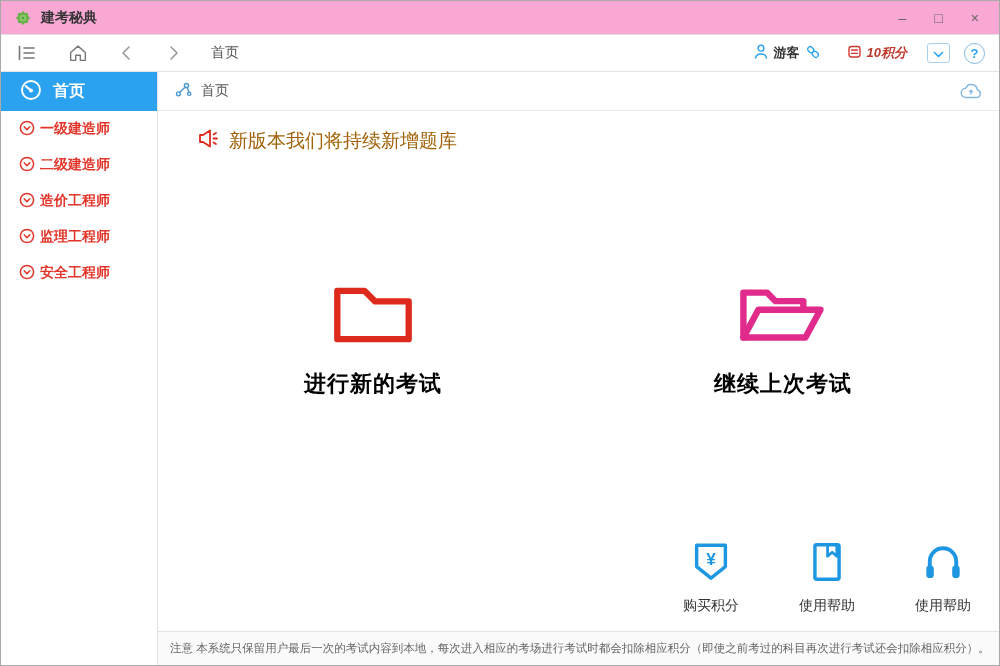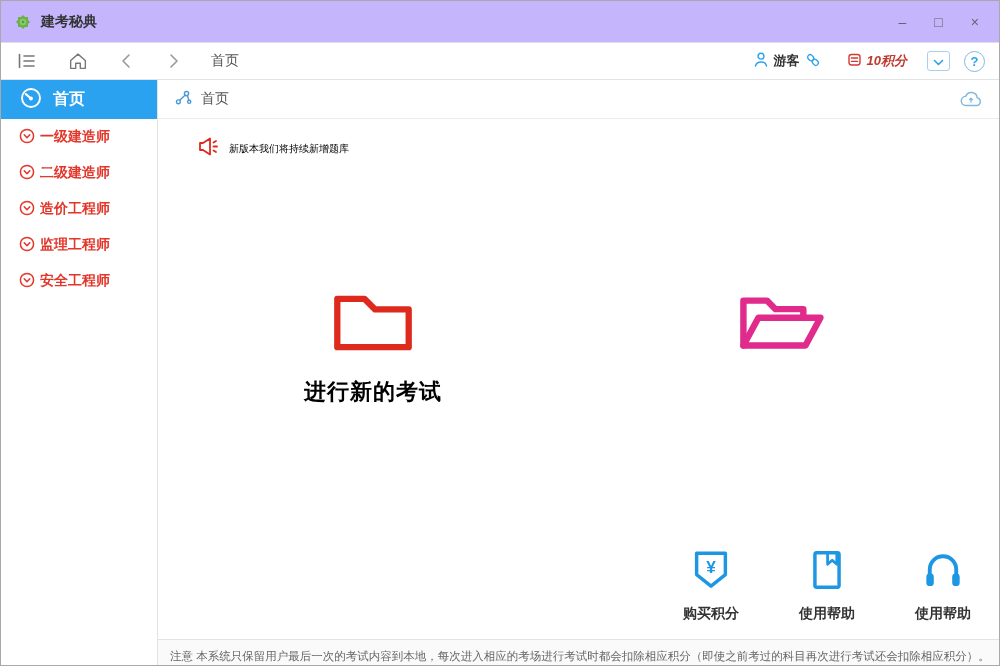--- a/index.html
+++ b/index.html
@@ -4,21 +4,21 @@
 <style>
   * { margin:0; padding:0; box-sizing:border-box; }
   html,body { background:#e8e8e8; }
   body { font-family:"Liberation Sans","DejaVu Sans",sans-serif; }
   .window {
     width:1000px; height:666px; background:#fff;
     border:1px solid #a9a9a9; position:relative; overflow:hidden;
   }
   
   .titlebar {
-    height:42px; background:#c4b5fd; border-bottom:1px solid #e0e0e0;
+    height:34px; background:#f9a8d4; border-bottom:1px solid #e0e0e0;
     display:flex; align-items:center; padding:0 12px;
   }
   .titlebar .logo { margin-right:8px; display:flex; }
   .titlebar .title { font-size:14px; color:#333; font-weight:bold; }
   .win-controls { margin-left:auto; display:flex; gap:28px; padding-right:8px; }
   .win-controls span { color:#666; font-size:14px; line-height:14px; cursor:default; }
   
   .navbar {
     height:37px; background:#fff; border-bottom:1px solid #e3e3e3;
     display:flex; align-items:center; padding:0 14px;
@@ -49,29 +49,29 @@
   }
   .side-item:first-of-type { margin-top:2px; }
   .main { flex:1; display:flex; flex-direction:column; min-width:0; }
   .crumbbar {
     height:39px; border-bottom:1px solid #ebebeb; display:flex; align-items:center;
     padding:0 16px; gap:9px; font-size:14px; color:#555; flex-shrink:0;
   }
   .crumb-cloud { margin-left:auto; display:flex; }
   .content { flex:1; position:relative; background:#fff; }
   .announce { position:absolute; top:16px; left:38px; display:flex; align-items:center; gap:9px; }
-  .announce .txt { font-size:10px; color:#000000; }
+  .announce .txt { font-size:19px; color:#a16207; }
   .exam-btn { position:absolute; top:168px; width:230px; text-align:center; cursor:pointer; }
   .exam-btn .lbl { margin-top:16px; font-size:22px; font-weight:bold; color:#000; letter-spacing:1px; }
   .exam-btn svg { display:inline-block; }
   .exam-new { left:100px; }
   .exam-continue { left:510px; }
   .footer-actions { position:absolute; right:24px; bottom:16px; display:flex; gap:52px; }
   .f-act { width:64px; text-align:center; cursor:pointer; }
-  .f-act .lbl { margin-top:10px; font-size:14px; font-weight:bold; color:#333; white-space:nowrap; }
+  .f-act .lbl { margin-top:10px; font-size:14px; font-weight:normal; color:#333; white-space:nowrap; }
   .notebar {
     height:34px; background:#fafafa; border-top:1px solid #e3e3e3;
     display:flex; align-items:center; padding:0 12px; flex-shrink:0;
     font-size:11.5px; color:#666; white-space:nowrap; overflow:hidden;
   }
 </style>
 </head>
 <body>
 
 <div class="window">
@@ -268,20 +268,21 @@
           <div class="lbl">进行新的考试</div>
         </div>
 
         <div class="exam-btn exam-continue">
           <span>
             <svg width="92" height="70" viewBox="0 0 86 64" fill="none" stroke="#e02a8c" stroke-width="6" stroke-linejoin="round" stroke-linecap="round">
               <path d="M6 54 V12 h22 l8 8 h26 v7"></path>
               <path d="M6 54 L20 28 H78 L64 54 Z"></path>
             </svg>
           </span>
+          <div class="lbl">继续上次考试</div>
         </div>
 
         <div class="footer-actions">
           <div class="f-act">
             <span>
               <svg width="46" height="42" viewBox="0 0 40 36" fill="none" stroke="#1e97e2" stroke-width="3" stroke-linejoin="round">
                 <path d="M7.5 3.5 H32.5 V22 L20 32 L7.5 22 Z"></path>
                 <text x="20" y="20.5" text-anchor="middle" font-size="15" font-weight="bold" fill="#1e97e2" stroke="none">¥</text>
               </svg>
             </span>

